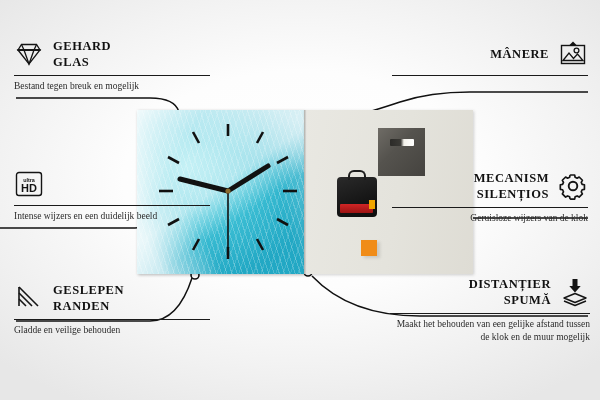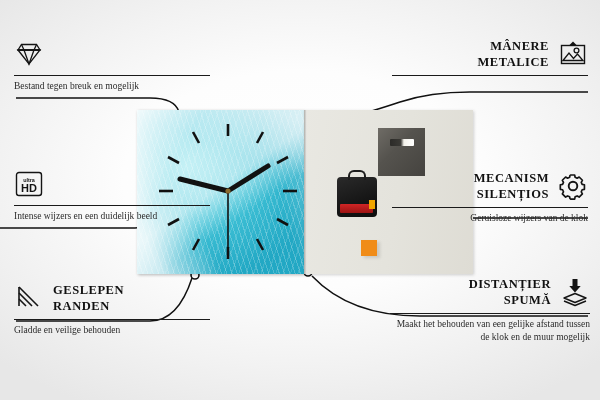--- a/index.html
+++ b/index.html
@@ -246,20 +246,24 @@
   <div class="feature left" id="f-glass">
     <div class="feature-head">
       <span class="feature-icon">
         <svg width="28" height="26" viewBox="0 0 28 26" fill="none" stroke="#141414" stroke-width="1.3">
           <path d="M3 9 L14 23 L25 9 Z"></path>
           <path d="M6.5 3.5 L21.5 3.5 L25 9 L3 9 Z"></path>
           <path d="M6.5 3.5 L9 9 L14 23 L19 9 L21.5 3.5"></path>
           <path d="M3 9 L9 9 M19 9 L25 9 M9 9 L19 9"></path>
         </svg>
       </span>
+      <span class="feature-title">
+        <span>GEHARD</span><br>
+        <span>GLAS</span>
+      </span>
     </div>
     <div class="feature-rule"></div>
     <div class="feature-desc">Bestand tegen breuk en mogelijk</div>
   </div>
 
   <div class="feature left" id="f-print">
     <div class="feature-head">
       <span class="feature-icon">
         <svg width="30" height="26" viewBox="0 0 30 26">
           <rect x="2.5" y="1.5" width="25" height="23" rx="2.5" fill="none" stroke="#141414" stroke-width="1.4"></rect>
@@ -296,21 +300,20 @@
       <span class="feature-icon">
         <svg width="30" height="28" viewBox="0 0 30 28" fill="none" stroke="#141414" stroke-width="1.3">
           <path d="M11.5 5 L15 1.5 L18.5 5 Z" fill="#141414" stroke="none"></path>
           <rect x="3.5" y="5.5" width="23" height="18" stroke="#141414" stroke-width="1.4"></rect>
           <path d="M5 20.5 L11 13 L15.5 18.5 L19.5 14 L25 20.5 Z" fill="none"></path>
           <circle cx="18.5" cy="10.5" r="2.4"></circle>
         </svg>
       </span>
       <span class="feature-title">
         <span>MÂNERE</span><br>
-        <span>METALICE</span>
       </span>
     </div>
     <div class="feature-rule"></div>
   </div>
 
   <div class="feature right" id="f-spacer">
     <div class="feature-head">
       <span class="feature-icon">
         <svg width="30" height="30" viewBox="0 0 30 30" fill="none" stroke="#141414" stroke-width="1.4" stroke-linejoin="round">
           <path d="M12.5 2 h5 v7 h3.2 L15 15.5 L9.3 9 h3.2 Z" fill="#141414" stroke="none"></path>

